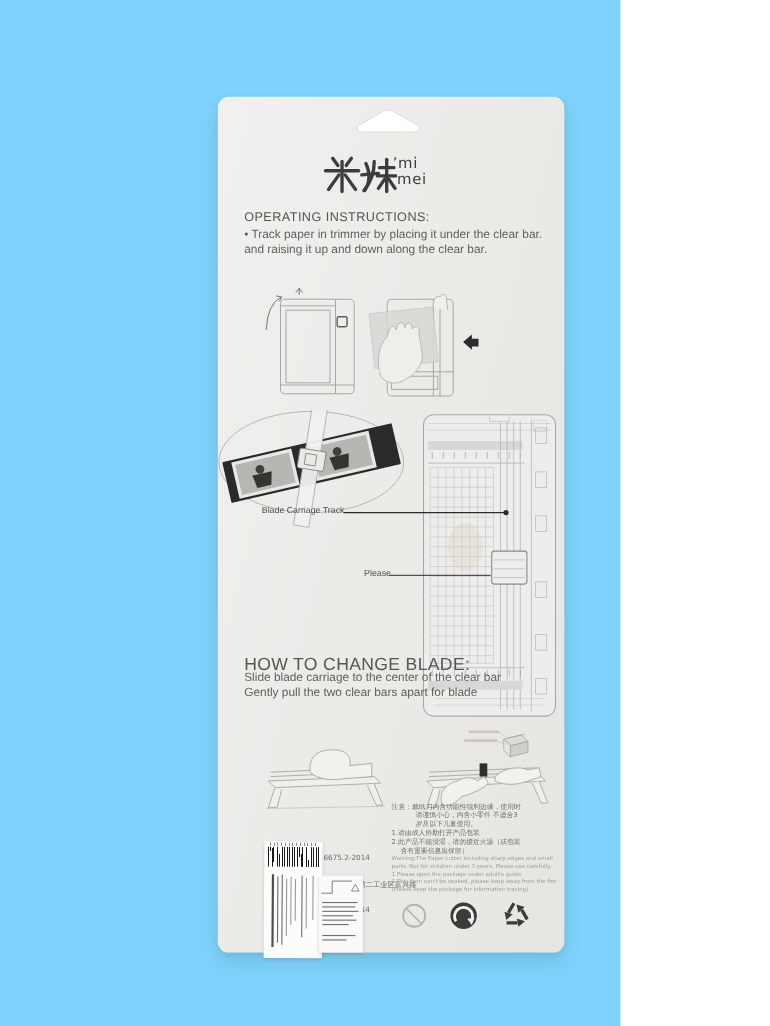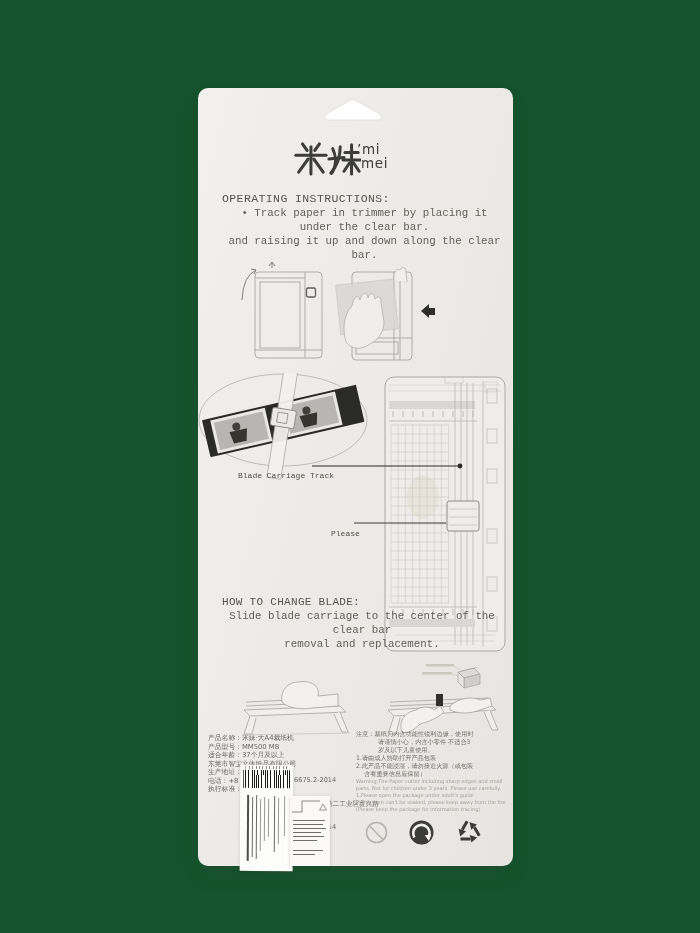--- a/index.html
+++ b/index.html
@@ -1,26 +1,26 @@
 <!DOCTYPE html>
 <html><head>
 <meta charset="utf-8">
 <style>
   html,body{margin:0;padding:0;background:#fff;}
-  .canvas{position:relative;width:700px;height:933px;background:#14532d;overflow:hidden;
+  .canvas{position:relative;width:564px;height:933px;background:#7dd3fc;overflow:hidden;
           font-family:"DejaVu Sans",sans-serif;}
   .abs{position:absolute;}
   .package{position:absolute;left:198px;top:88px;width:315px;height:778px;
            background:linear-gradient(105deg,#f1f0ee 0%,#ecebe8 45%,#e7e5e2 100%);
            border-radius:10px;box-shadow:0 10px 18px rgba(70,64,58,.12),0 2px 5px rgba(70,64,58,.08);}
-  .serif{font-family:Liberation Mono, monospace;text-align:center;}
+  .serif{font-family:Liberation Sans, sans-serif;}
   .op-title{font-size:11.5px;letter-spacing:.4px;color:#56554e;}
   .op-line{font-size:10.8px;line-height:14px;color:#605f58;}
-  .cb-title{font-size:11px;letter-spacing:.3px;color:#56554e;}
-  .lbl{font-size:8px;color:#4f4e48;margin-top:12px;}
+  .cb-title{font-size:16px;letter-spacing:.3px;color:#56554e;}
+  .lbl{font-size:8px;color:#4f4e48;}
   .logo-latin{font-size:13.5px;letter-spacing:.6px;color:#3b3b38;}
   .pi-line{font-size:6.8px;line-height:8.5px;color:#6a6964;white-space:nowrap;}
   .frag{font-size:6.6px;color:#6a6964;white-space:nowrap;}
   .wcn{font-size:6.2px;line-height:8px;color:#6f6e68;white-space:nowrap;}
   .wen{font-size:5px;line-height:7px;color:#a09f98;white-space:nowrap;}
   .sticker{background:#fcfcfb;box-shadow:0 1px 3px rgba(60,55,50,.22);}
   .vbar{position:absolute;background:#6b6a66;}
   .trow{position:absolute;background:#585751;opacity:.85;height:1.2px;}
   svg{display:block;}
 </style>
@@ -218,21 +218,21 @@
       <circle cx="262" cy="93" r="2.4" fill="#2b2b29"></circle>
       <line x1="156" y1="150" x2="248" y2="150" stroke="#2b2b29" stroke-width="0.9"></line>
     </svg>
 
     <div class="abs serif lbl" style="left:40px;top:371px;">Blade Carriage Track</div>
     <div class="abs serif lbl" style="left:133px;top:429px;">Please</div>
 
     <div class="abs serif cb-title" style="left:24px;top:508px;">HOW TO CHANGE BLADE:</div>
     <div class="abs serif op-line" style="left:24px;top:521px;width:280px;">
       <div>Slide blade carriage to the center of the clear bar</div>
-      <div>removal and replacement.</div>
+      <div>Gently pull the two clear bars apart for blade</div>
     </div>
 
     <svg class="abs" style="left:0;top:572px;" width="315" height="84" viewBox="0 0 315 84">
       <g transform="translate(44,12)" stroke="#a5a4a0" stroke-width="0.8" fill="none">
         <path d="M2,38 L98,34 L104,40 L8,44 Z" fill="#f0efec"></path>
         <line x1="4" y1="34" x2="96" y2="30"></line>
           <line x1="4" y1="30" x2="96" y2="26"></line>
         <rect x="44" y="24" width="8" height="8" fill="#8b8a86" stroke="#4a4a47"></rect>
         <path d="M8,44 L2,62 L10,62 L14,46" fill="#f0efec"></path>
         <path d="M92,42 L100,60 L106,60 L98,40" fill="#f0efec"></path>
@@ -255,29 +255,20 @@
           <polygon points="70,6 76,12 76,22 70,16" fill="#e6e5e1" stroke="#9b9a96" stroke-width="0.6"></polygon>
           <line x1="73" y1="5" x2="89" y2="1.5" stroke="#9b9a96" stroke-width="0.5"></line>
         </g>
         <rect x="38" y="-2" width="28" height="2.5" fill="#c9c3ba" stroke="none" opacity="0.9"></rect>
         <rect x="34" y="6" width="30" height="2.5" fill="#c9c3ba" stroke="none" opacity="0.9"></rect>
         <line x1="66" y1="0" x2="72" y2="4" stroke="#b5b4b0" stroke-width="0.5"></line>
         <line x1="64" y1="8" x2="70" y2="10" stroke="#b5b4b0" stroke-width="0.5"></line>
       </g>
     </svg>
 
-    <div class="abs" style="left:10px;top:646px;">
-      <div class="pi-line">产品名称：米妹·大A4裁纸机</div>
-      <div class="pi-line">产品型号：MM500 MB</div>
-      <div class="pi-line">适合年龄：37个月及以上</div>
-      <div class="pi-line">东莞市智宝文体纸品有限公司</div>
-      <div class="pi-line">生产地址：</div>
-      <div class="pi-line">电话：+8</div>
-      <div class="pi-line">执行标准：</div>
-    </div>
     <div class="abs frag" style="left:96px;top:712px;padding-left:32px;">第二工业区富兴路</div>
     <div class="abs frag" style="left:96px;top:688px;">6675.2-2014</div>
     <div class="abs frag" style="left:96px;top:699px;margin-top:36px;">6675.4-2014</div>
 
     <div class="abs" style="left:158px;top:642px;">
       <div class="wcn">注意：裁纸刀内含功能性锐利边缘，使用时</div>
       <div class="wcn" style="margin-left:22px;">请谨慎小心，内含小零件 不适合3</div>
       <div class="wcn" style="margin-left:22px;">岁及以下儿童使用。</div>
       <div class="wcn">1.请由成人协助打开产品包装</div>
       <div class="wcn">2.此产品不能浸湿，请勿接近火源（或包装</div>

